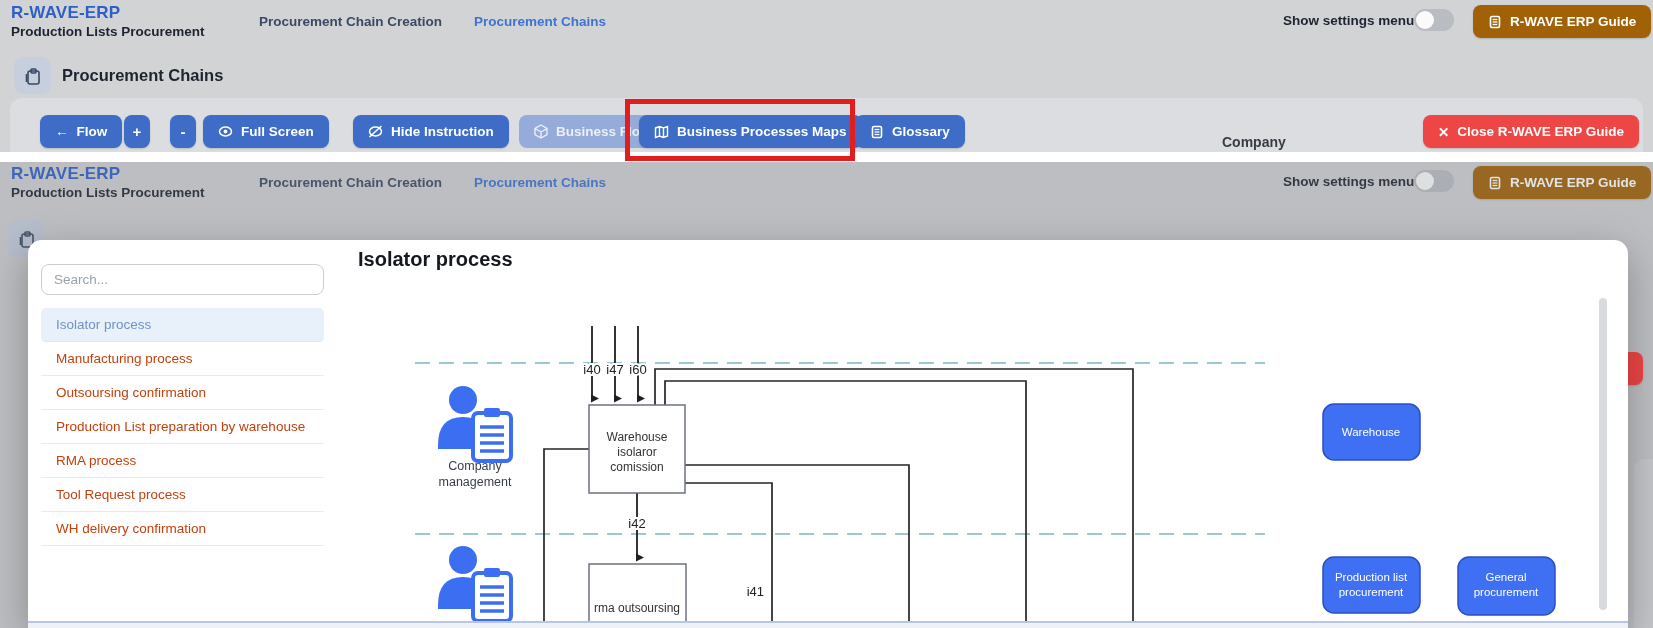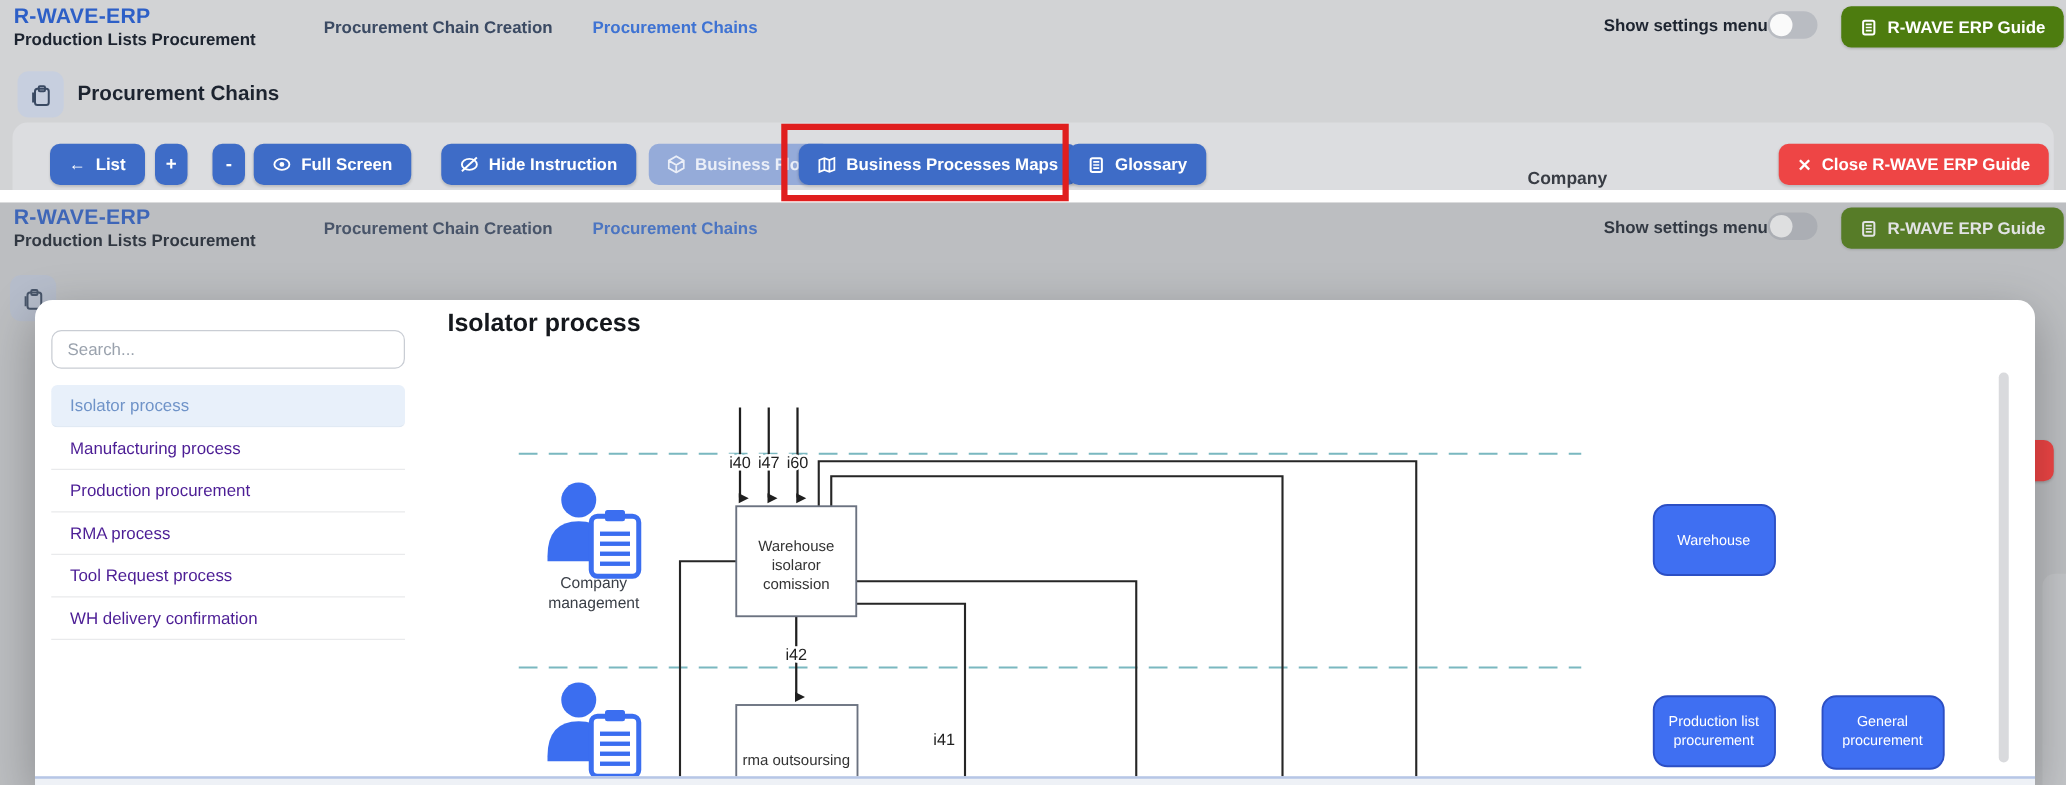--- a/index.html
+++ b/index.html
@@ -15,21 +15,21 @@
   .btn {
     position:absolute; height:33px; display:inline-flex; align-items:center; gap:8px;
     padding:0 15px; border:none; border-radius:8px;
     background:#3e6cc7; color:#fff; font-weight:700; font-size:13.5px;
     font-family:"Liberation Sans", sans-serif; white-space:nowrap; cursor:pointer;
     box-shadow:0 1px 2px rgba(0,0,0,.15);
   }
   .btn.square { padding:0; width:26px; justify-content:center; font-size:15px; }
   .btn.disabled { background:#95abd9; color:rgba(255,255,255,.8); box-shadow:none; }
   .btn.red { background:#ee4545; }
-  .btn.green { background:#4d7c0f; }
+  .btn.green { background:#a16207; }
   .btn svg { flex:0 0 auto; }
 
   
   .logo { position:absolute; color:#2d5fc7; font-size:17px; font-weight:800; letter-spacing:.2px; }
   .subtitle { position:absolute; color:#1d2430; font-size:13.5px; font-weight:700; }
   .navlink { position:absolute; font-size:13.5px; font-weight:700; cursor:pointer;text-align:center; }
   .navlink.normal { color:#3b4a63; }
   .navlink.active { color:#3f73d3; }
   .settings-label { position:absolute; color:#1d2430; font-size:13.5px; font-weight:700; }
   .toggle { position:absolute; width:40px; height:22px; border-radius:11px; background:#b9bcc2; }
@@ -60,21 +60,21 @@
     box-shadow:0 12px 40px rgba(0,0,0,.28);
   }
   #search {
     position:absolute; left:13px; top:24px; width:283px; height:31px;
     border:1px solid #c9cdd4; border-radius:8px; padding:0 12px;
     font-size:13.5px; font-family:"Liberation Sans", sans-serif; color:#3a3f47; outline:none;
   }
   #search::placeholder { color:#9aa2ad; }
   #process-list { position:absolute; left:13px; top:68px; width:283px; list-style:none; margin:0; padding:0; }
   #process-list li {
-    padding:8px 15px; font-size:13.5px; color:#4c1d95; line-height:17px;
+    padding:8px 15px; font-size:13.5px; color:#c2410c; line-height:17px;
     border-bottom:1px solid #e9eaec; cursor:pointer;
   }
   #process-list li.selected { background:#e8f0fa; color:#6f93c8; border-radius:5px; border-bottom-color:#dfe8f2; }
   #diagram-title { position:absolute; left:330px; top:8px; font-size:20px; font-weight:600; color:#15181d; }
   #diagram-svg { position:absolute; left:0; top:0; }
   #bottom-strip { position:absolute; left:0; top:381px; width:1600px; height:7px; background:#eef1f6; border-top:2px solid #b7c6e6; z-index:5; }
   #modal-scrollbar { position:absolute; left:1571px; top:58px; width:8px; height:312px; background:#d9dadd; border-radius:4px; z-index:6; }
 
   text { font-family:"Liberation Sans", sans-serif; }
 </style>
@@ -115,21 +115,21 @@
       <div class="th" style="left:35px;">Code</div>
       <div class="th" style="left:420px;">Name</div>
       <div class="th" style="left:812px;">Order ID</div>
       <div class="th" style="left:1212px;">Company</div>
       <div class="th" style="left:1598px;">x</div>
     </div>
 
     <div class="toolbar1">
       <button class="btn" style="left:40px;">
         <span>←</span>
-        <span>List</span>
+        <span>Flow</span>
       </button>
       <button class="btn square" style="left:124px;">+</button>
       <button class="btn square" style="left:170px;">-</button>
       <button class="btn" style="left:203px;">
         <svg width="15" height="13" viewBox="0 0 15 13">
             <ellipse cx="7.5" cy="6.5" rx="6" ry="4.4" fill="none" stroke="#fff" stroke-width="1.5"></ellipse>
             <circle cx="7.5" cy="6.5" r="1.9" fill="#fff"></circle>
           </svg>
         <span>Full Screen</span>
       </button>
@@ -227,21 +227,22 @@
       <span>✕</span>
       <span>Close R-WAVE ERP Guide</span>
     </button>
   </div>
 
   <div id="modal">
     <input id="search" type="text" placeholder="Search..." style="">
     <ul id="process-list">
       <li class="selected">Isolator process</li>
       <li>Manufacturing process</li>
-      <li>Production procurement</li>
+      <li>Outsoursing confirmation</li>
+      <li>Production List preparation by warehouse</li>
       <li>RMA process</li>
       <li>Tool Request process</li>
       <li>WH delivery confirmation</li>
     </ul>
 
     <div id="diagram-title">Isolator process</div>
 
     <svg id="diagram-svg" width="1600" height="388" viewBox="0 0 1600 388">
       <defs>
         <marker id="ah" markerWidth="9" markerHeight="9" refX="4" refY="7.5" orient="auto-start-reverse" markerUnits="userSpaceOnUse" viewBox="0 0 9 9">

